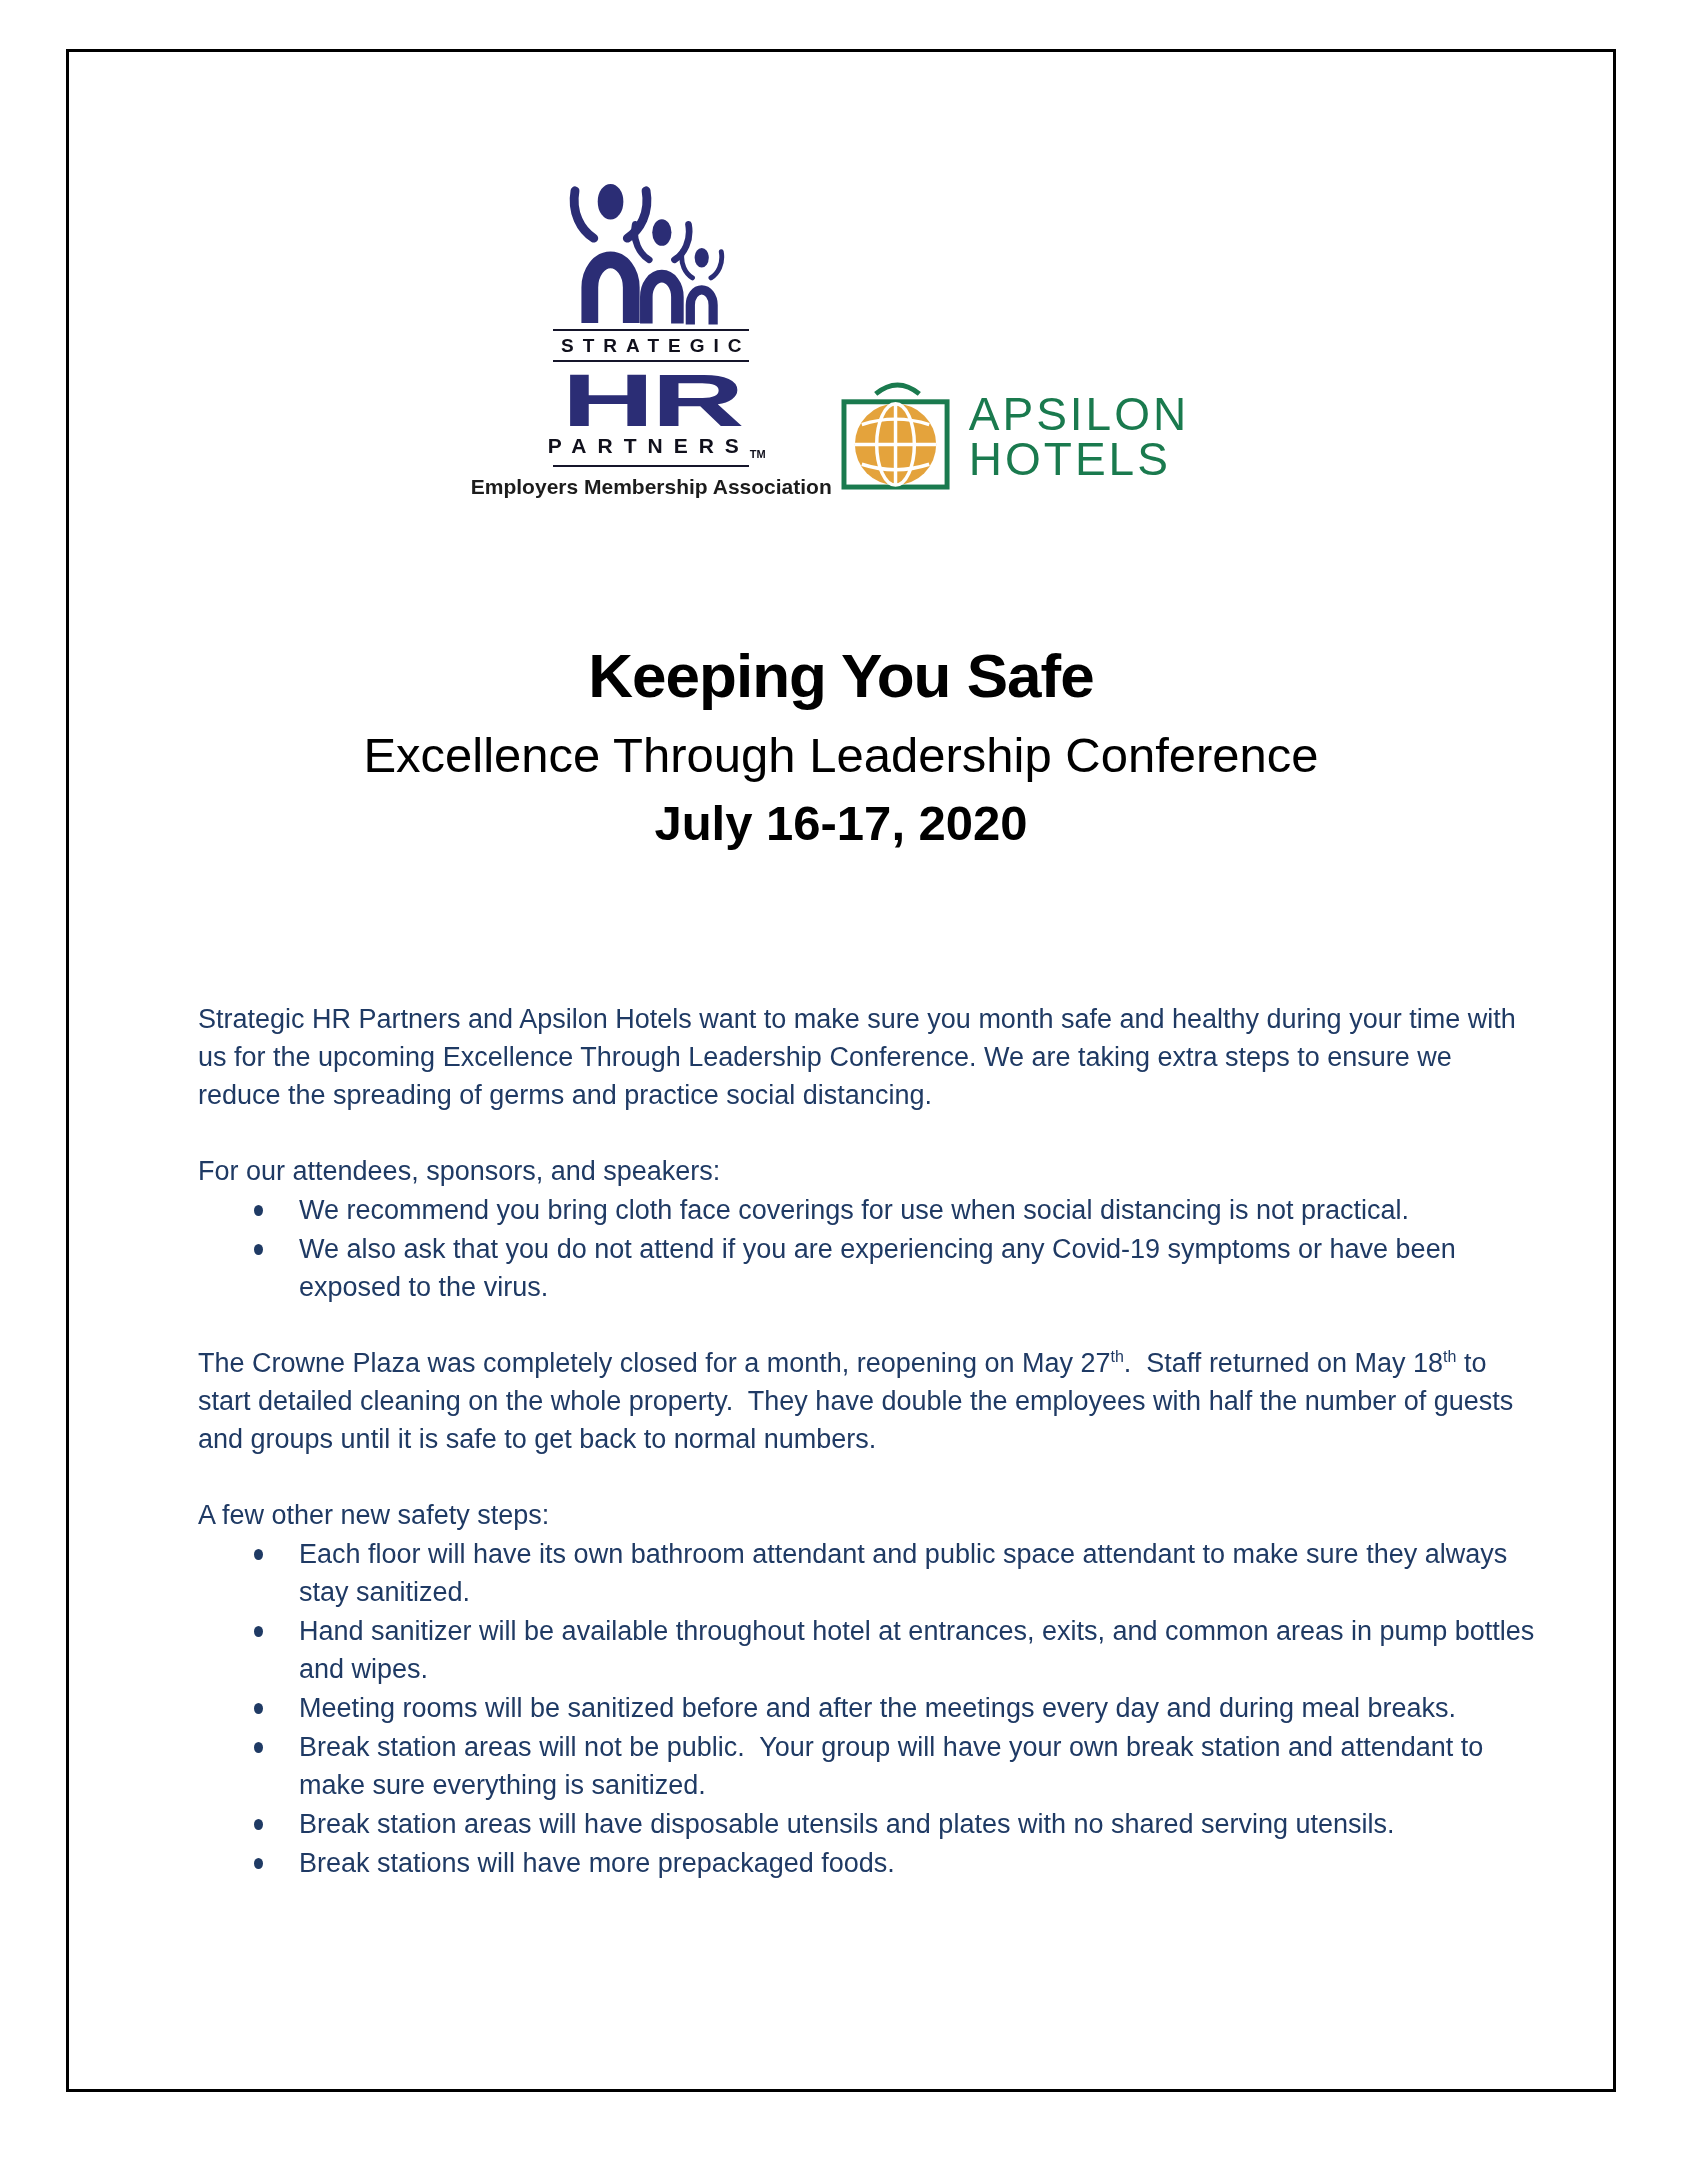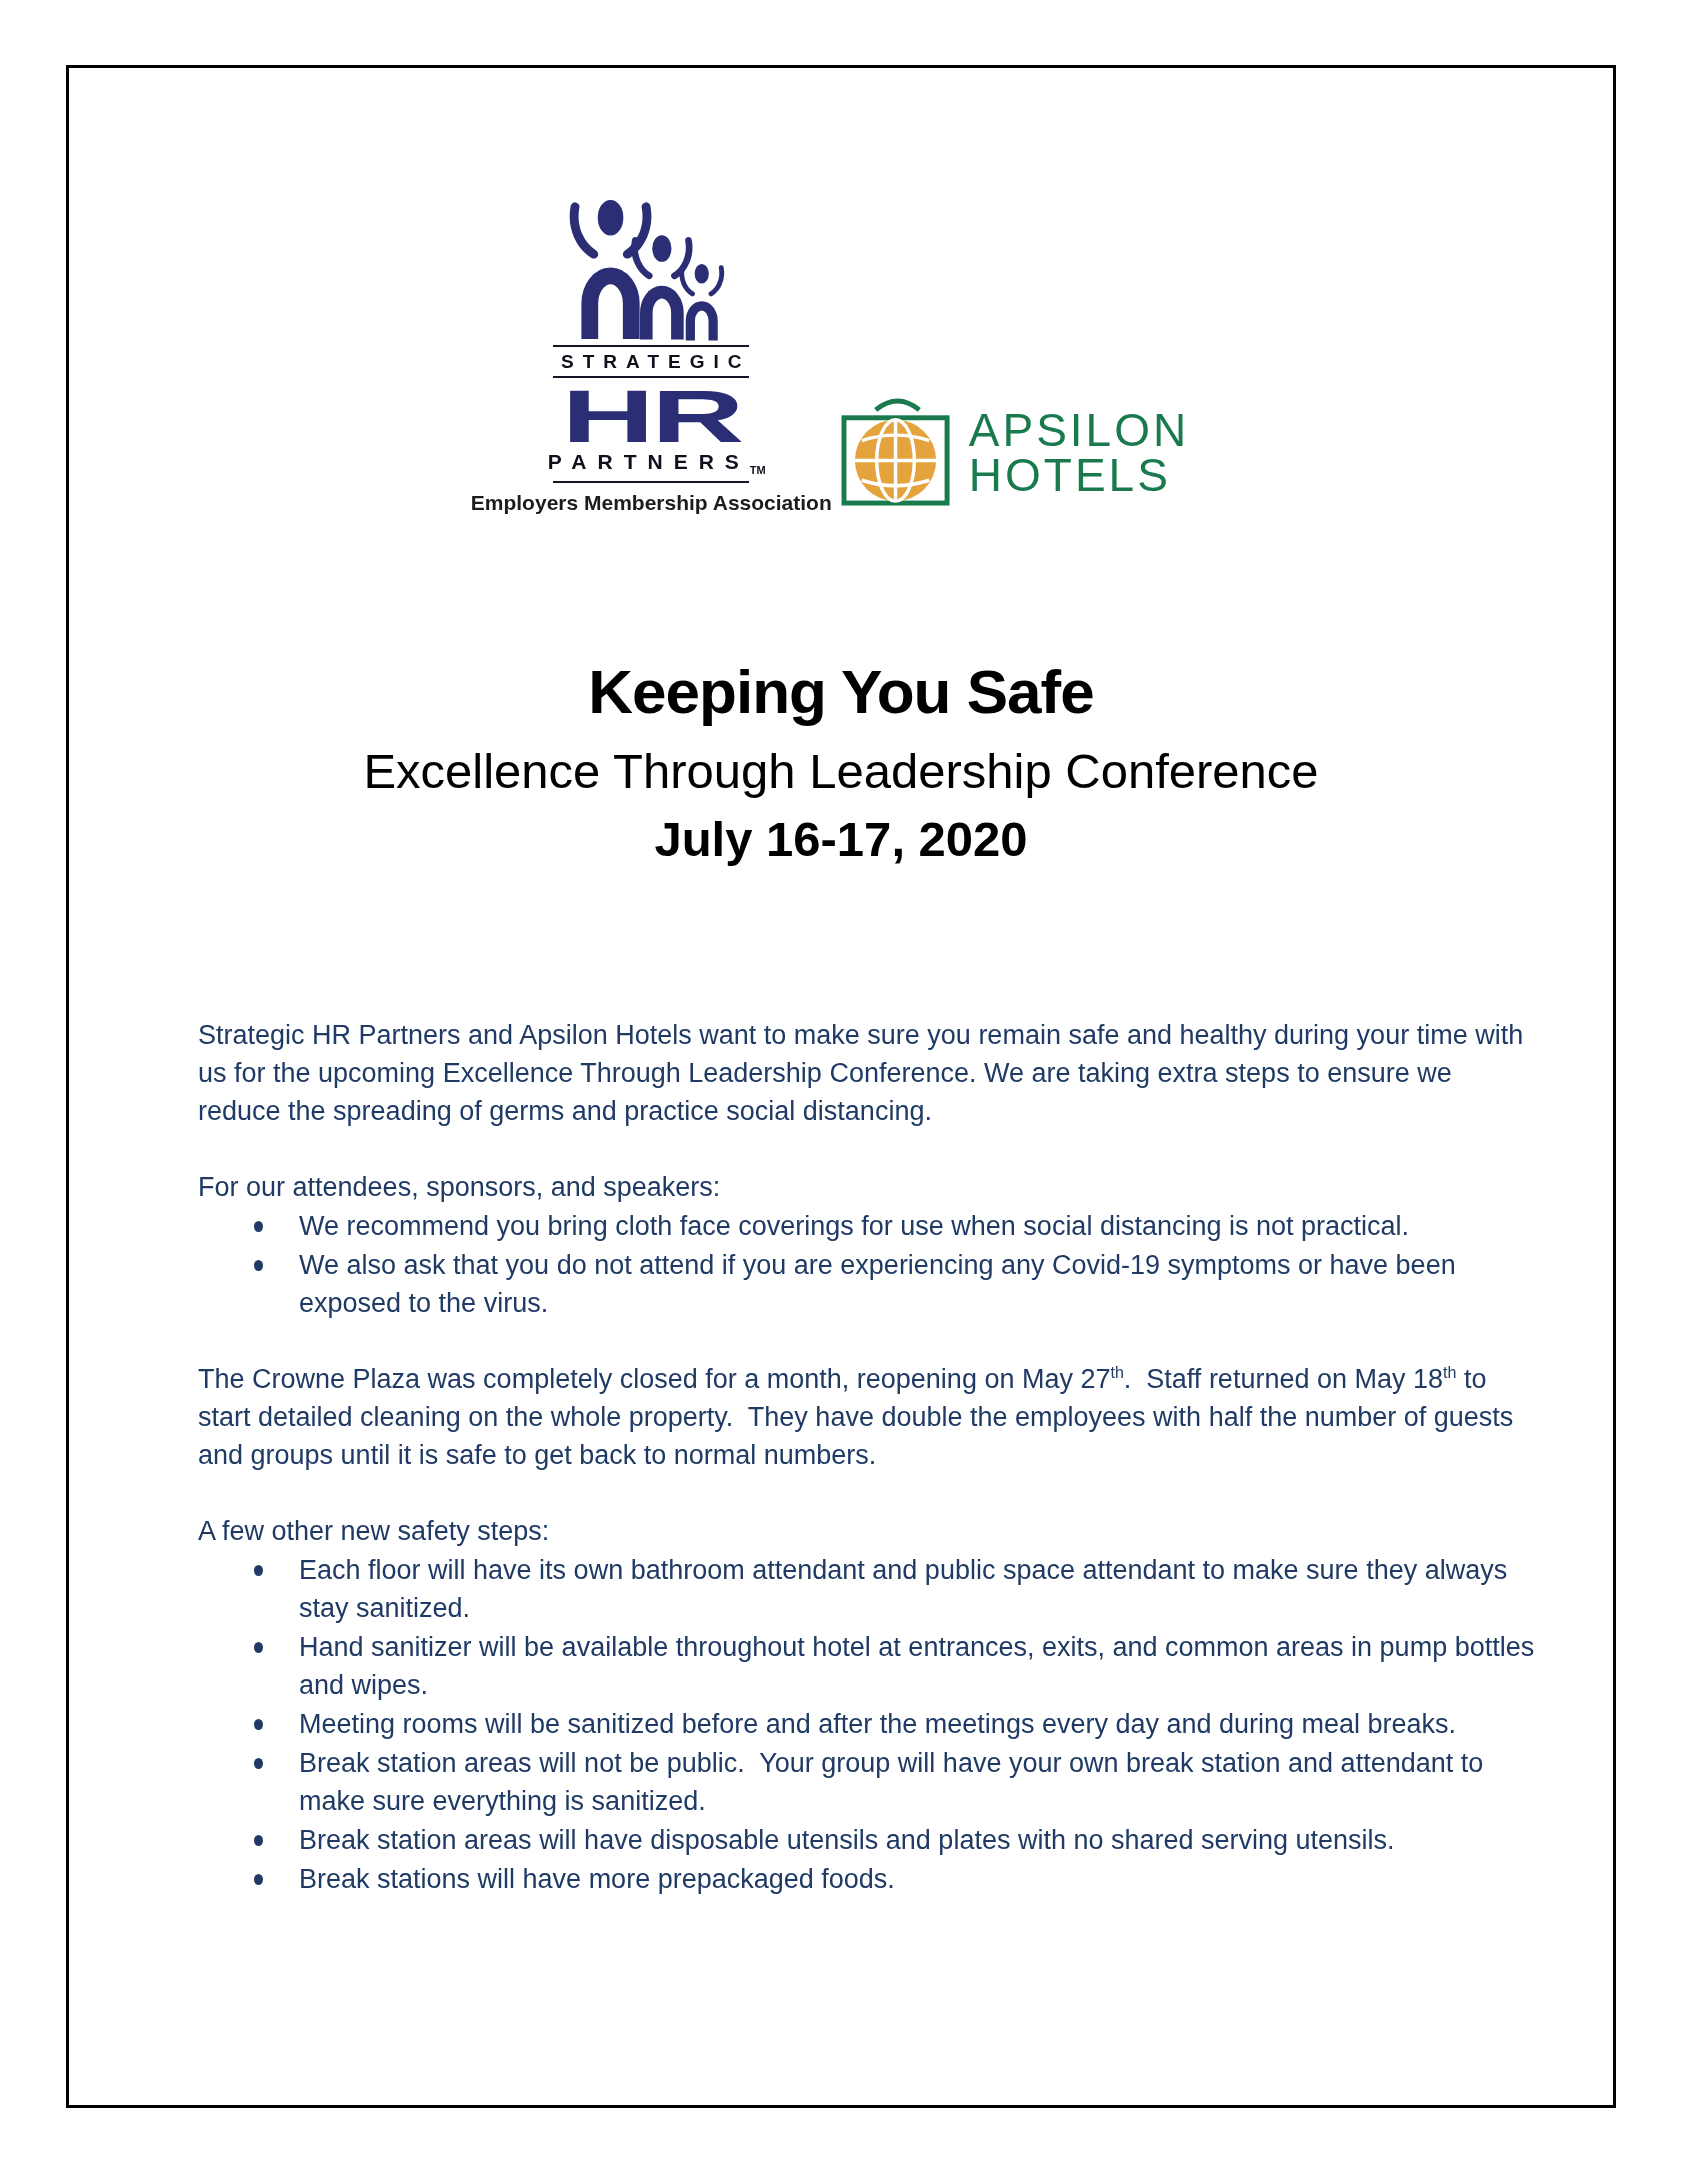--- a/index.html
+++ b/index.html
@@ -4,21 +4,21 @@
 <style>
   html,body { margin:0; padding:0; background:#e8e8e8; }
   .page {
     position:relative;
     width:1683px; height:2178px;
     background:#ffffff;
     font-family:"Liberation Sans", sans-serif;
     overflow:hidden;
   }
   .frame {
-    position:absolute; left:66px; top:65px;
+    position:absolute; left:66px; top:49px;
     width:1550px; height:2043px;
     border:3px solid #000;
     box-sizing:border-box;
   }
   
   .logos {
     margin-top:123px;
     display:flex; justify-content:center; align-items:flex-end; gap:30px;
   }
   .shr { display:flex; flex-direction:column; align-items:center; width:317px; }
@@ -136,21 +136,21 @@
     </div>
 
     <div class="title-block">
       <div class="t1">Keeping You Safe</div>
       <div class="t2">Excellence Through Leadership Conference</div>
       <div class="t3">July 16-17, 2020</div>
     </div>
 
     <div class="content">
 
-      <p class="para-gap">Strategic HR Partners and Apsilon Hotels want to make sure you remain safe and healthy during your time with us for the upcoming Excellence Through Leadership Conference. We are taking extra steps to ensure we reduce the spreading of germs and practice social distancing.</p>
+      <p class="para-gap">Strategic HR Partners and Apsilon Hotels want to make sure you month safe and healthy during your time with us for the upcoming Excellence Through Leadership Conference. We are taking extra steps to ensure we reduce the spreading of germs and practice social distancing.</p>
 
       <p>For our attendees, sponsors, and speakers:</p>
       <ul class="bullets">
         <li>We recommend you bring cloth face coverings for use when social distancing is not practical.</li>
         <li>We also ask that you do not attend if you are experiencing any Covid-19 symptoms or have been exposed to the virus.</li>
       </ul>
 
       <p class="para-gap"><span>The Crowne Plaza was completely closed for a month, reopening on May 27</span><sup>th</sup><span>.  Staff returned on May 18</span><sup>th</sup><span> to start detailed cleaning on the whole property.  They have double the employees with half the number of guests and groups until it is safe to get back to normal numbers.</span></p>
 
       <p>A few other new safety steps:</p>

